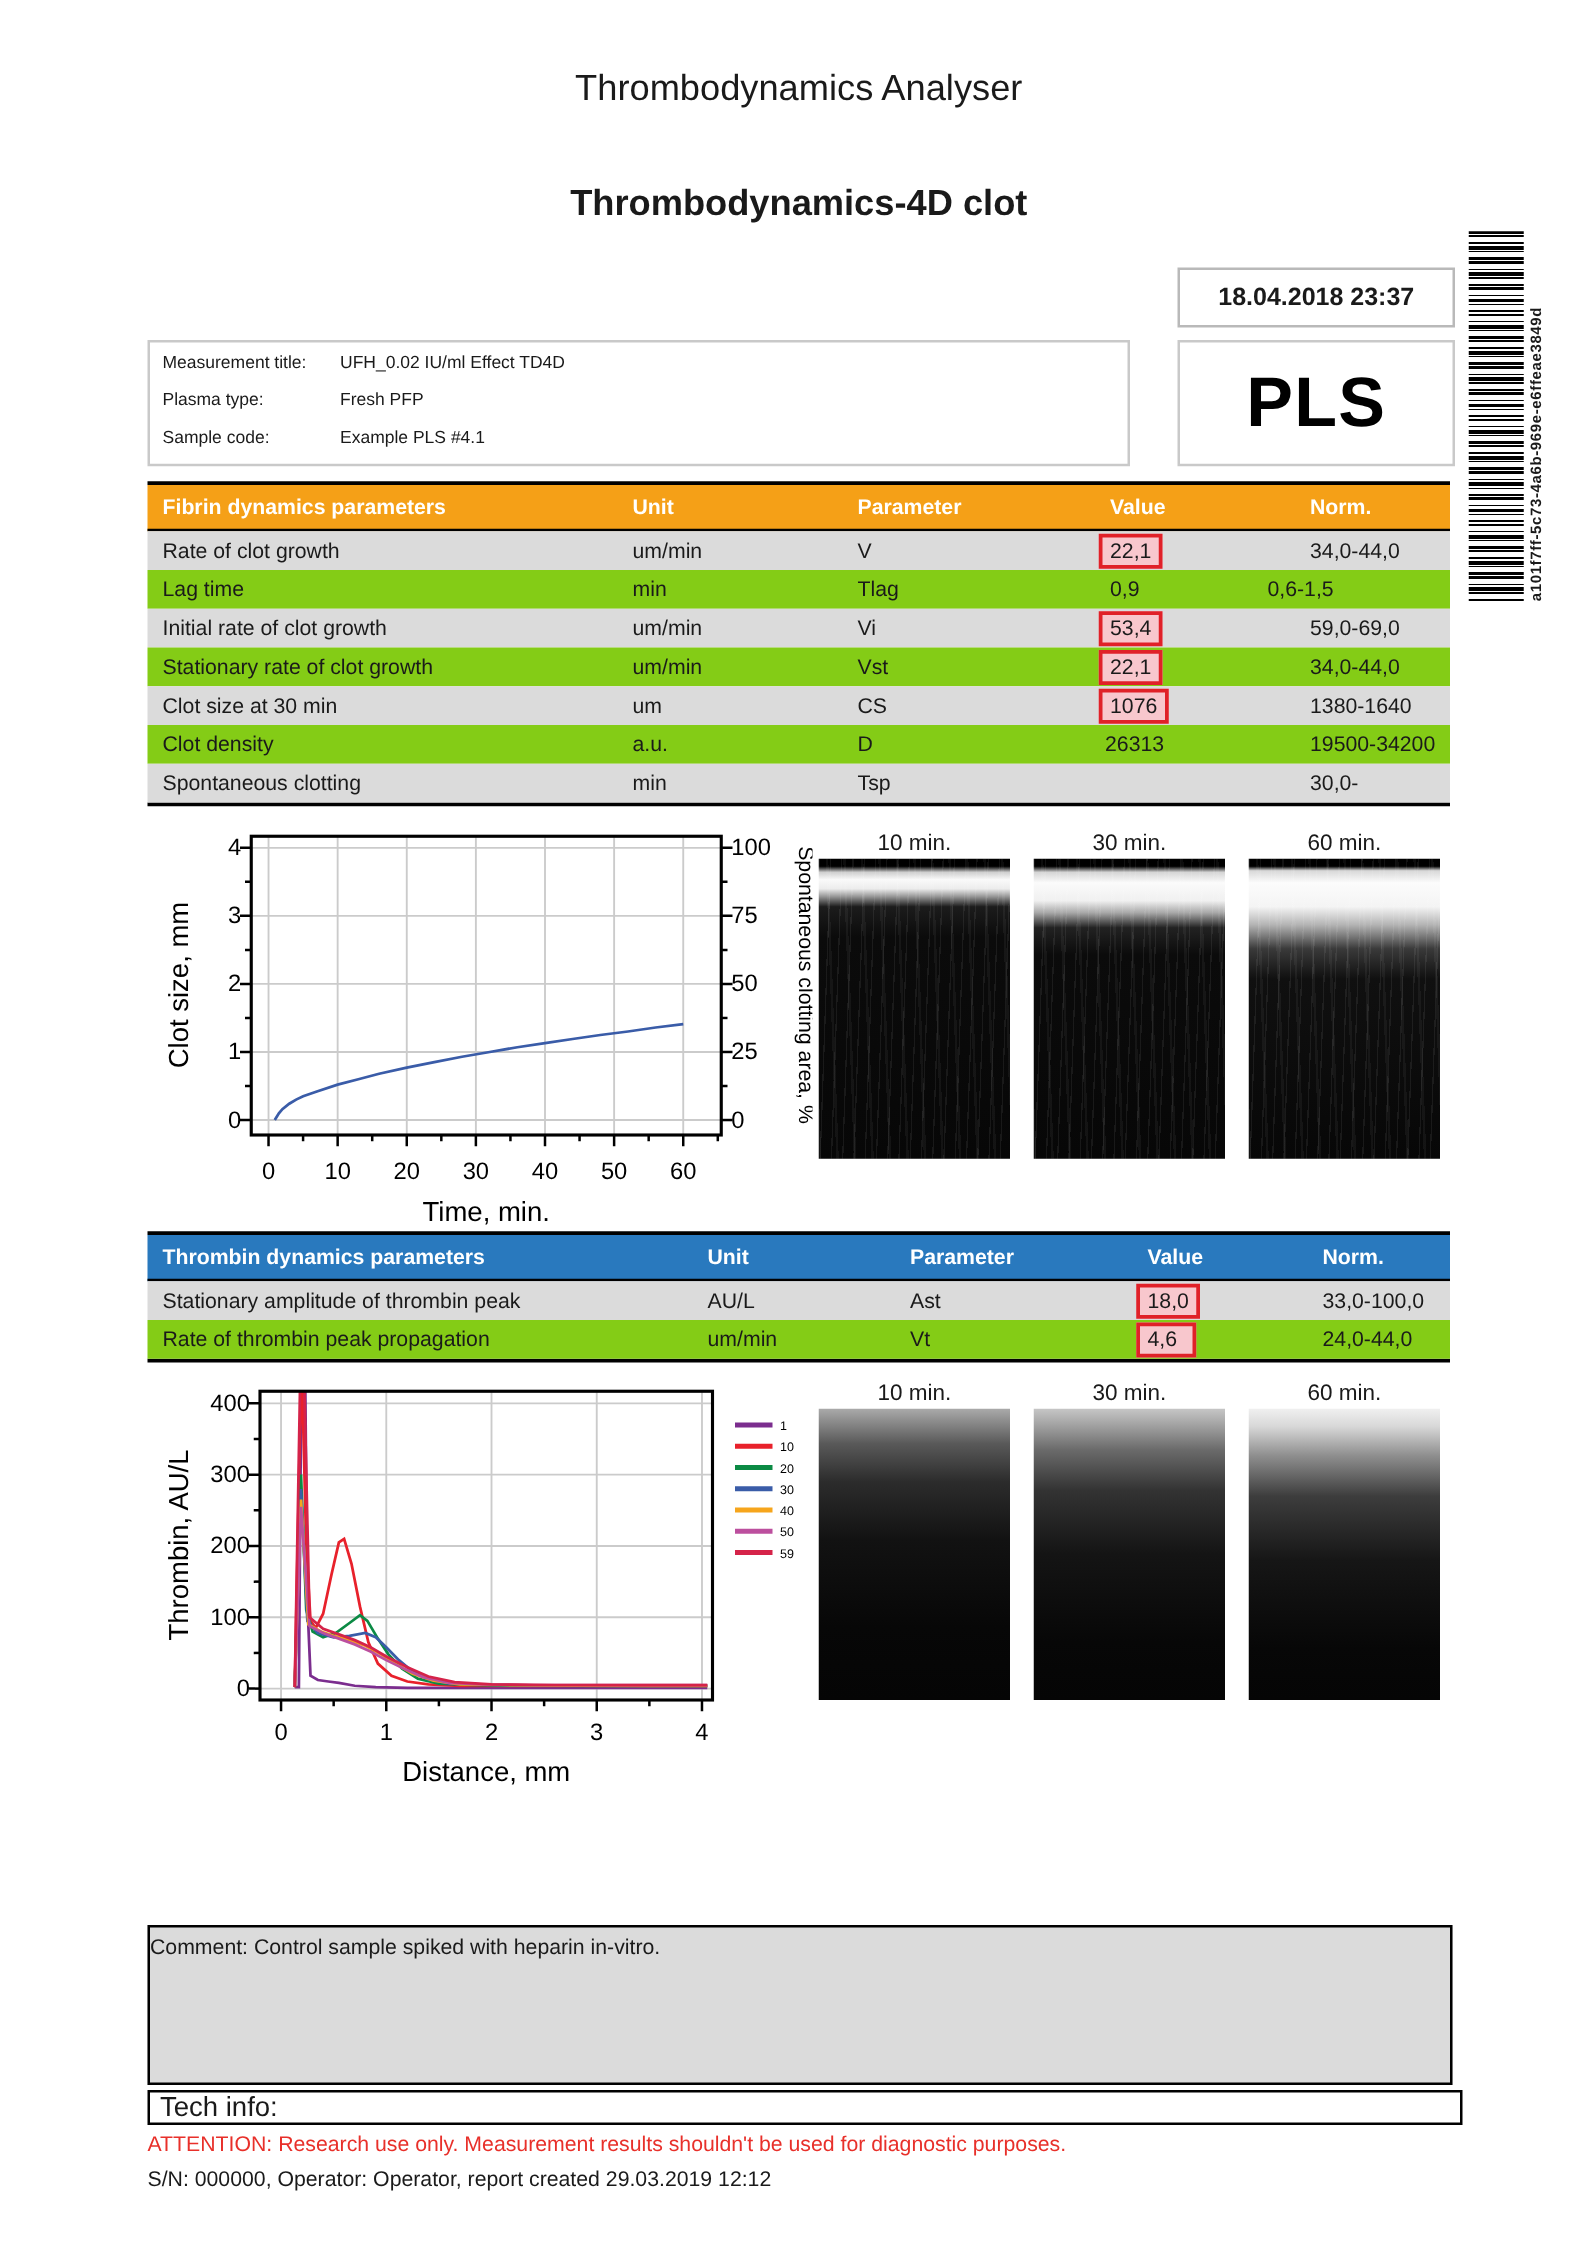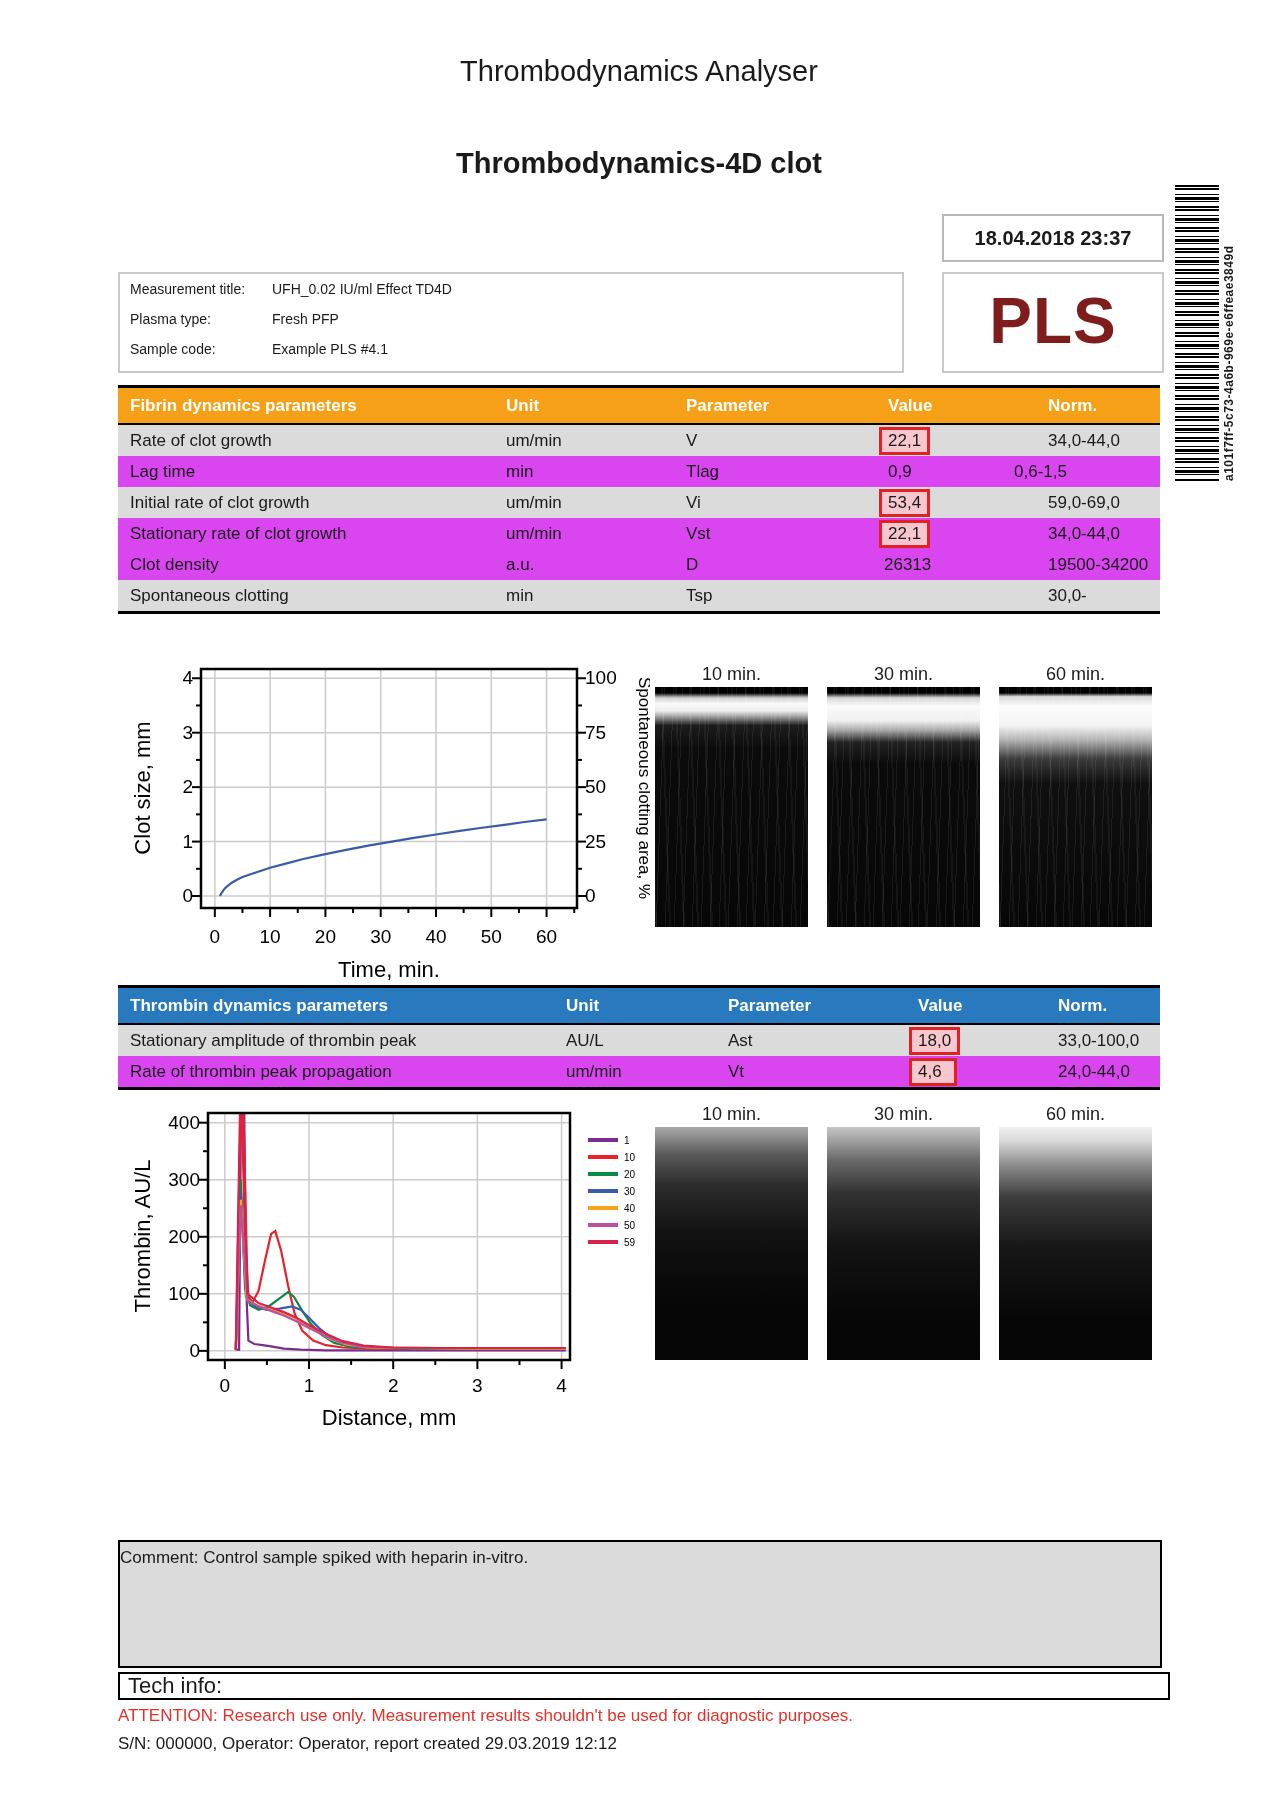--- a/index.html
+++ b/index.html
@@ -8,31 +8,31 @@
   .abs{position:absolute;}
   .title{left:118px;top:55px;width:1042px;text-align:center;font-size:29px;}
   .subtitle{left:118px;top:147px;width:1042px;text-align:center;font-size:29px;font-weight:bold;}
   .datebox{left:942px;top:214px;width:218px;height:44px;border:2px solid #b9b9b9;
            text-align:center;line-height:44px;font-size:20px;font-weight:bold;}
   .infobox{left:118px;top:272px;width:782px;height:97px;border:2px solid #c9c9c9;font-size:14px;}
   .info-row{position:relative;height:30px;line-height:30px;}
   .il{position:absolute;left:10px;}
   .iv{position:absolute;left:152px;}
   .plsbox{left:942px;top:272px;width:218px;height:97px;border:2px solid #c9c9c9;text-align:center;}
-  .pls{font-size:64px;font-weight:bold;color:#7f1d1d;line-height:95px;letter-spacing:1px;}
+  .pls{font-size:56px;font-weight:bold;color:#000000;line-height:95px;letter-spacing:1px;}
   .barcode{left:1175px;top:185px;width:44px;height:296px;background:
      repeating-linear-gradient(180deg,#000 0 2px,#fff 2px 3px,#000 3px 5px,#fff 5px 9px,
      #000 9px 10px,#fff 10px 12px,#000 12px 15px,#fff 15px 16px,#000 16px 17px,#fff 17px 21px);}
   .barcode-text{left:1222px;top:185px;height:296px;writing-mode:vertical-rl;transform:rotate(180deg);
      font-size:12px;font-weight:bold;letter-spacing:0.5px;}
   .ptable{position:absolute;left:118px;width:1042px;font-size:17px;}
   .tbar{height:3px;background:#000;}
   .thead{position:relative;height:35px;color:#fff;font-weight:bold;border-bottom:2px solid #000;}
   .thead .tc{line-height:35px;}
-  .trow{position:relative;height:31px;background:#d946ef;}
+  .trow{position:relative;height:31px;background:#84cc16;}
   .trow.alt{background:#DBDBDB;}
   .tc{position:absolute;top:0;line-height:31px;white-space:nowrap;}
   .flag{display:inline-block;background:#F8C7CD;border:3px solid #E02128;padding:0 6px;
         line-height:22px;margin-left:-9px;min-width:30px;}
   svg text{font-family:"Liberation Sans",sans-serif;}
   .strip{position:absolute;}
   .photo-slot{position:absolute;top:0;width:153px;}
   .plab{text-align:center;font-size:18px;height:23px;line-height:20px;}
   .photo{width:153px;}
   #strip1 .photo{height:240px;}
@@ -121,20 +121,27 @@
         <span class="tc" style="left: 568px;">Vi</span>
         <span class="tc" style="left: 770px;"><span class="flag">53,4</span></span>
         <span class="tc" style="left: 930px;">59,0-69,0</span>
       </div>
       <div class="trow">
         <span class="tc" style="left: 12px;">Stationary rate of clot growth</span>
         <span class="tc" style="left: 388px;">um/min</span>
         <span class="tc" style="left: 568px;">Vst</span>
         <span class="tc" style="left: 770px;"><span class="flag">22,1</span></span>
         <span class="tc" style="left: 930px;">34,0-44,0</span>
+      </div>
+      <div class="trow alt">
+        <span class="tc" style="left: 12px;">Clot size at 30 min</span>
+        <span class="tc" style="left: 388px;">um</span>
+        <span class="tc" style="left: 568px;">CS</span>
+        <span class="tc" style="left: 770px;"><span class="flag">1076</span></span>
+        <span class="tc" style="left: 930px;">1380-1640</span>
       </div>
       <div class="trow">
         <span class="tc" style="left: 12px;">Clot density</span>
         <span class="tc" style="left: 388px;">a.u.</span>
         <span class="tc" style="left: 568px;">D</span>
         <span class="tc" style="left: 746px; margin-left: 20px;">26313</span>
         <span class="tc" style="left: 930px;">19500-34200</span>
       </div>
       <div class="trow alt">
         <span class="tc" style="left: 12px;">Spontaneous clotting</span>

